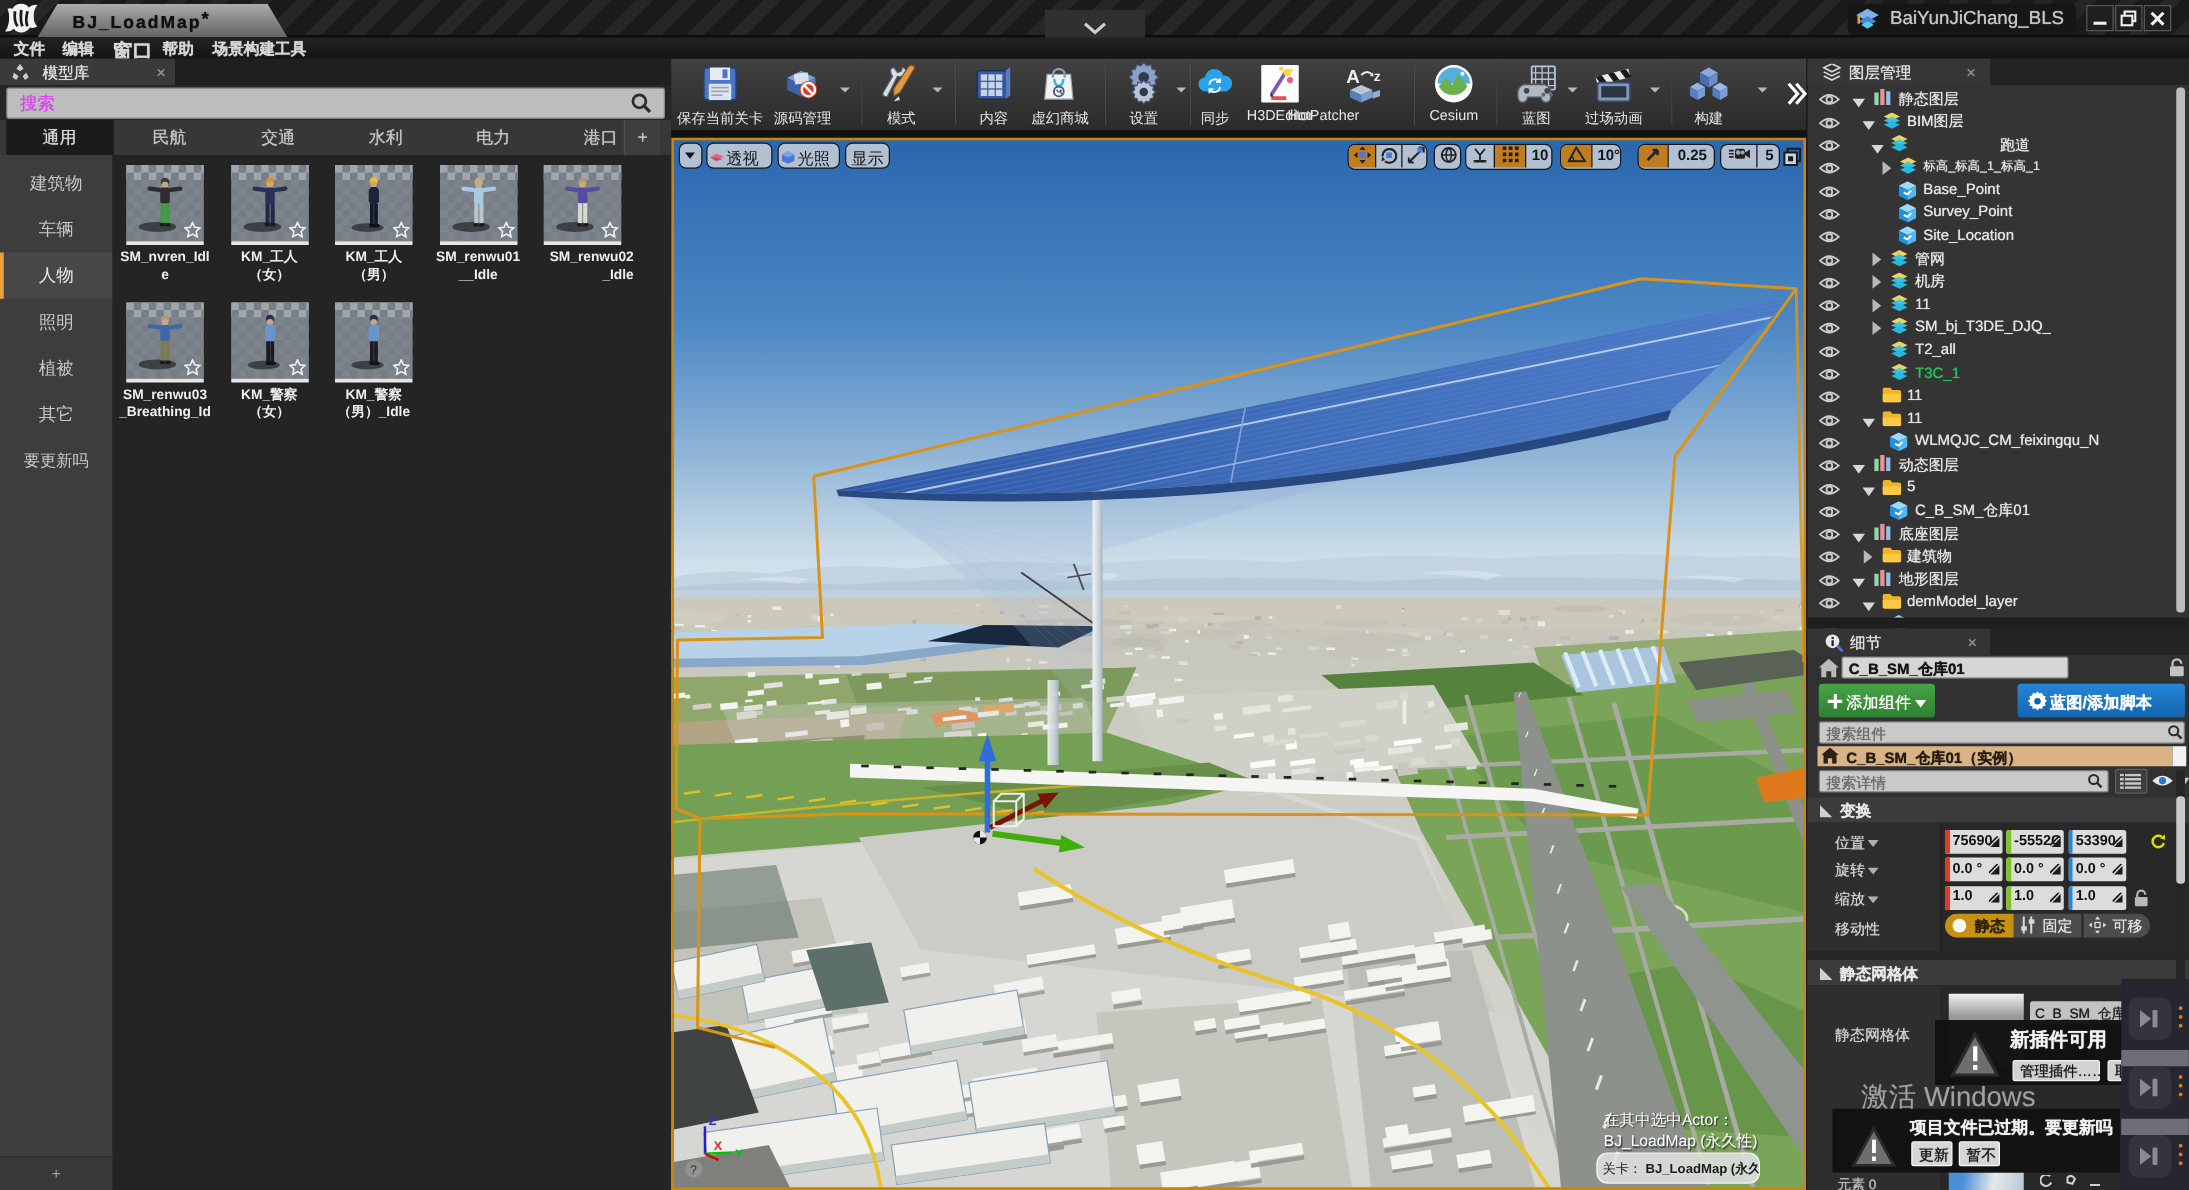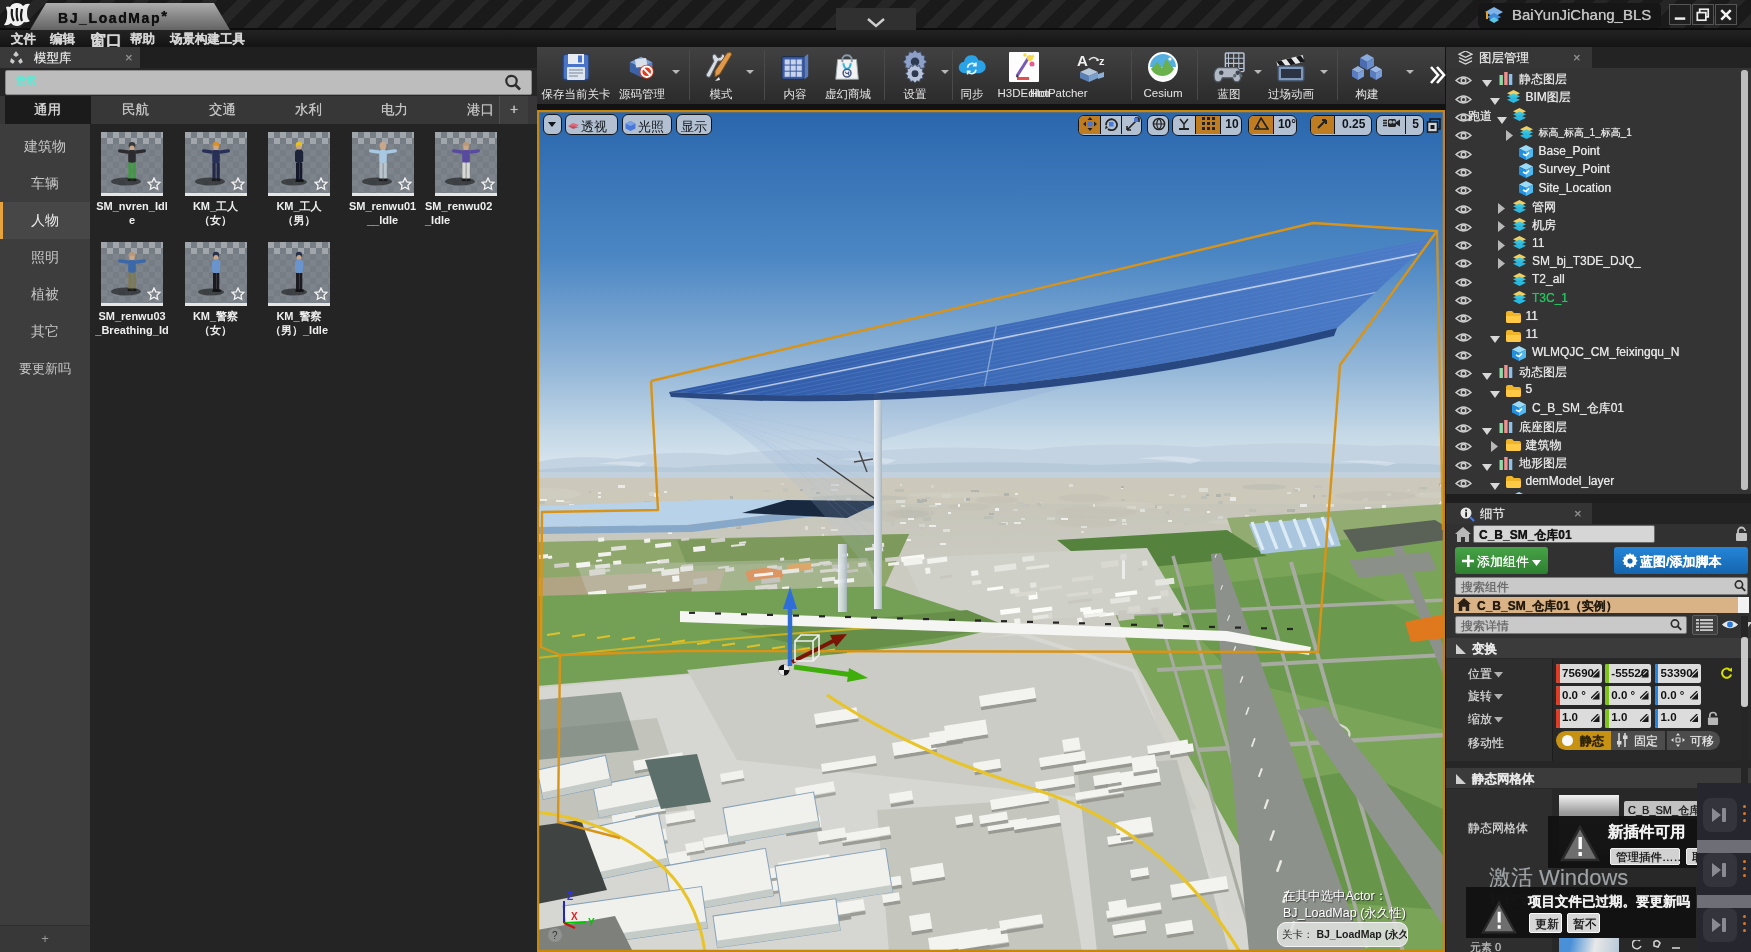--- a/index.html
+++ b/index.html
@@ -43,21 +43,21 @@
 <div class="ab " style="left:0px;top:47px;width:537px;height:905px;background:#262626"></div>
 <div class="ab " style="left:0px;top:47px;width:537px;height:21px;background:#1f1f1f"></div>
 <div class="ab " style="left:0px;top:47px;width:140px;height:21px;background:#3a3a3a"></div>
 <svg class="ab" style="left:8px;top:50px" width="16" height="15" viewBox="0 0 16 15">
       <path d="M8 1 l3 4 -3 2 -3 -2 z M3 8 l4 3 -2 3 -3 -2 z M13 8 l2 4 -3 2 -2 -3 z" fill="#cderr"></path>
       <path d="M8 1 l3 4 -3 2 -3 -2 z M3 8 l4 3 -2 3 -3 -2 z M13 8 l2 4 -3 2 -2 -3 z" fill="#cccccc"></path>
   </svg>
 <div class="ab txt" style="left:34px;top:50px;font-size:12.5px;color:#e2e2e2">模型库</div>
 <div class="ab txt" style="left:125px;top:50px;font-size:13px;color:#8f8f8f">×</div>
 <div class="ab " style="left:5px;top:70px;width:527px;height:25px;background:#bdbdbd;border:1px solid #8a8a8a;border-radius:2px"></div>
-<div class="ab txt" style="left:16px;top:74px;font-size:10px;color:#5eead4">搜索</div>
+<div class="ab txt" style="left:16px;top:74px;font-size:14px;color:#d946ef">搜索</div>
 <svg class="ab" style="left:503px;top:73px" width="20" height="20" viewBox="0 0 20 20">
     <circle cx="8.5" cy="8" r="5.2" fill="none" stroke="#2d2d2d" stroke-width="2.2"></circle>
     <path d="M12.5 12 L17 16.5" stroke="#2d2d2d" stroke-width="2.6"></path>
   </svg>
 <div class="ab " style="left:0px;top:96px;width:537px;height:28px;background:#373737"></div>
 <div class="ab " style="left:5px;top:96px;width:86px;height:28px;background:#1b1b1b"></div>
 <div class="ab txt" style="left:34px;top:101px;font-size:13.5px;color:#d8d8d8">通用</div>
 <div class="ab txt" style="left:122px;top:101px;font-size:13.5px;color:#c2c2c2">民航</div>
 <div class="ab txt" style="left:209px;top:101px;font-size:13.5px;color:#c2c2c2">交通</div>
 <div class="ab txt" style="left:295px;top:101px;font-size:13.5px;color:#c2c2c2">水利</div>
@@ -150,21 +150,21 @@
         <rect x="17" y="18.5" width="11" height="3.4" rx="1.6" fill="#584a9e" transform="rotate(8 28 20)"></rect>
         <rect x="34" y="18.5" width="11" height="3.4" rx="1.6" fill="#584a9e" transform="rotate(-8 34 20)"></rect>
         <rect x="27.4" y="30.5" width="3.3" height="17" fill="#d8d8d2"></rect>
         <rect x="31.5" y="30.5" width="3.3" height="17" fill="#d8d8d2"></rect>
         <rect x="26.8" y="46.5" width="4" height="2.6" fill="#1a1a1a"></rect>
       <rect x="31.4" y="46.5" width="4" height="2.6" fill="#1a1a1a"></rect>
         </svg><svg style="position:absolute;right:2px;bottom:2px" width="14" height="14" viewBox="0 0 14 14">
       <path d="M7 1 l1.8 3.8 4.2 .5 -3.1 2.9 .8 4.1 -3.7 -2 -3.7 2 .8 -4.1 -3.1 -2.9 4.2 -.5z" fill="none" stroke="#f2f2f2" stroke-width="1.3"></path>
     </svg></div>
 <div class="ab " style="left:435.0px;top:193px;width:62px;height:3px;background:#e6e6e6"></div>
-<div class="ab" style="left:425.0px;top:199px;width:82px;text-align:left;font-size:11px;font-weight:bold;color:#efefef;line-height:14px">SM_renwu02<br>_Idle</div>
+<div class="ab" style="left:425.0px;top:199px;width:82px;text-align:right;font-size:11px;font-weight:bold;color:#efefef;line-height:14px">SM_renwu02<br>_Idle</div>
 <div class="ab" style="left:101.0px;top:242px;width:62px;height:61px;background:#7e848b;background-image:linear-gradient(45deg,#777d84 25%,transparent 25%,transparent 75%,#777d84 75%),linear-gradient(45deg,#777d84 25%,transparent 25%,transparent 75%,#777d84 75%),linear-gradient(#a0a6ac,#a0a6ac);background-size:12px 12px,12px 12px,62px 12px;background-position:0 0,6px 6px,0 0;background-repeat:repeat,repeat,no-repeat"><svg width="62" height="61" viewBox="0 0 62 61">
         <ellipse cx="25" cy="49.5" rx="15" ry="4" fill="#000" opacity=".5"></ellipse>
         <circle cx="31" cy="13.5" r="3.4" fill="#b89878"></circle>
         <circle cx="31" cy="16" r="2.6" fill="#c8a888"></circle>
         <rect x="27.2" y="18" width="7.6" height="13" rx="2" fill="#3a68a8"></rect>
         <rect x="17" y="18.5" width="11" height="3.4" rx="1.6" fill="#3a68a8" transform="rotate(8 28 20)"></rect>
         <rect x="34" y="18.5" width="11" height="3.4" rx="1.6" fill="#3a68a8" transform="rotate(-8 34 20)"></rect>
         <rect x="27.4" y="30.5" width="3.3" height="17" fill="#7c7a52"></rect>
         <rect x="31.5" y="30.5" width="3.3" height="17" fill="#7c7a52"></rect>
         <rect x="26.8" y="46.5" width="4" height="2.6" fill="#1a1a1a"></rect>
@@ -1420,21 +1420,21 @@
       <circle cx="8.5" cy="5.5" r="2.3" fill="none" stroke="#cdcdcd" stroke-width="1.4"></circle>
     </svg></div>
 <div class="ab" style="left:1497.0px;top:109.5px"><svg width="10" height="9">
       <path d="M0 2 h10 l-5 7z" fill="#d8d8d8"></path>
     </svg></div>
 <div class="ab" style="left:1512.0px;top:108.0px"><svg width="15" height="14" viewBox="0 0 15 14">
       <path d="M7.5 0 L14 3.2 7.5 6.4 1 3.2z" fill="#efd060"></path>
       <path d="M1 6.3 L7.5 3.4 14 6.3 7.5 9.4z" fill="#35c8e8" opacity=".95"></path>
       <path d="M1 9.8 L7.5 6.9 14 9.8 7.5 13z" fill="#28b8e0"></path>
     </svg></div>
-<div class="ab txt" style="left:1468px;top:107.5px;font-size:12px;color:#e4e4e4">跑道</div>
+<div class="ab txt" style="left:1600px;top:107.5px;font-size:12px;color:#e4e4e4">跑道</div>
 <div class="ab" style="left:1455px;top:127.30000000000001px"><svg width="17" height="11" viewBox="0 0 17 11">
       <path d="M1 5.5 Q8.5 -1.5 16 5.5 Q8.5 12.5 1 5.5z" fill="none" stroke="#cdcdcd" stroke-width="1.5"></path>
       <circle cx="8.5" cy="5.5" r="2.3" fill="none" stroke="#cdcdcd" stroke-width="1.4"></circle>
     </svg></div>
 <div class="ab" style="left:1504.5px;top:126.80000000000001px"><svg width="8" height="11">
       <path d="M1 0 l7 5.5 L1 11z" fill="#b8b8b8"></path>
     </svg></div>
 <div class="ab" style="left:1518.5px;top:126.30000000000001px"><svg width="15" height="14" viewBox="0 0 15 14">
       <path d="M7.5 0 L14 3.2 7.5 6.4 1 3.2z" fill="#efd060"></path>
       <path d="M1 6.3 L7.5 3.4 14 6.3 7.5 9.4z" fill="#35c8e8" opacity=".95"></path>

